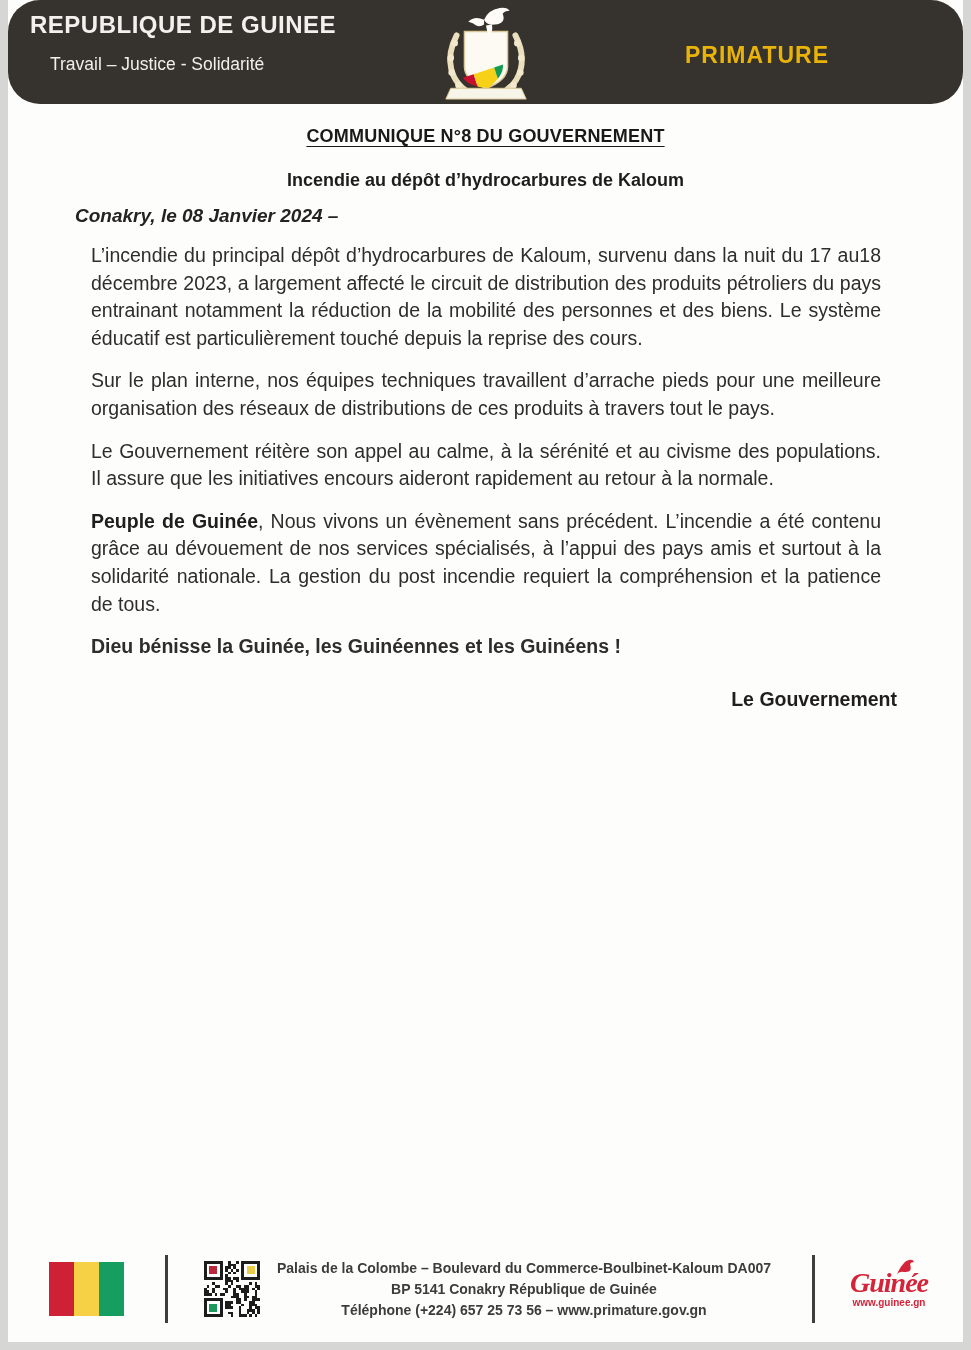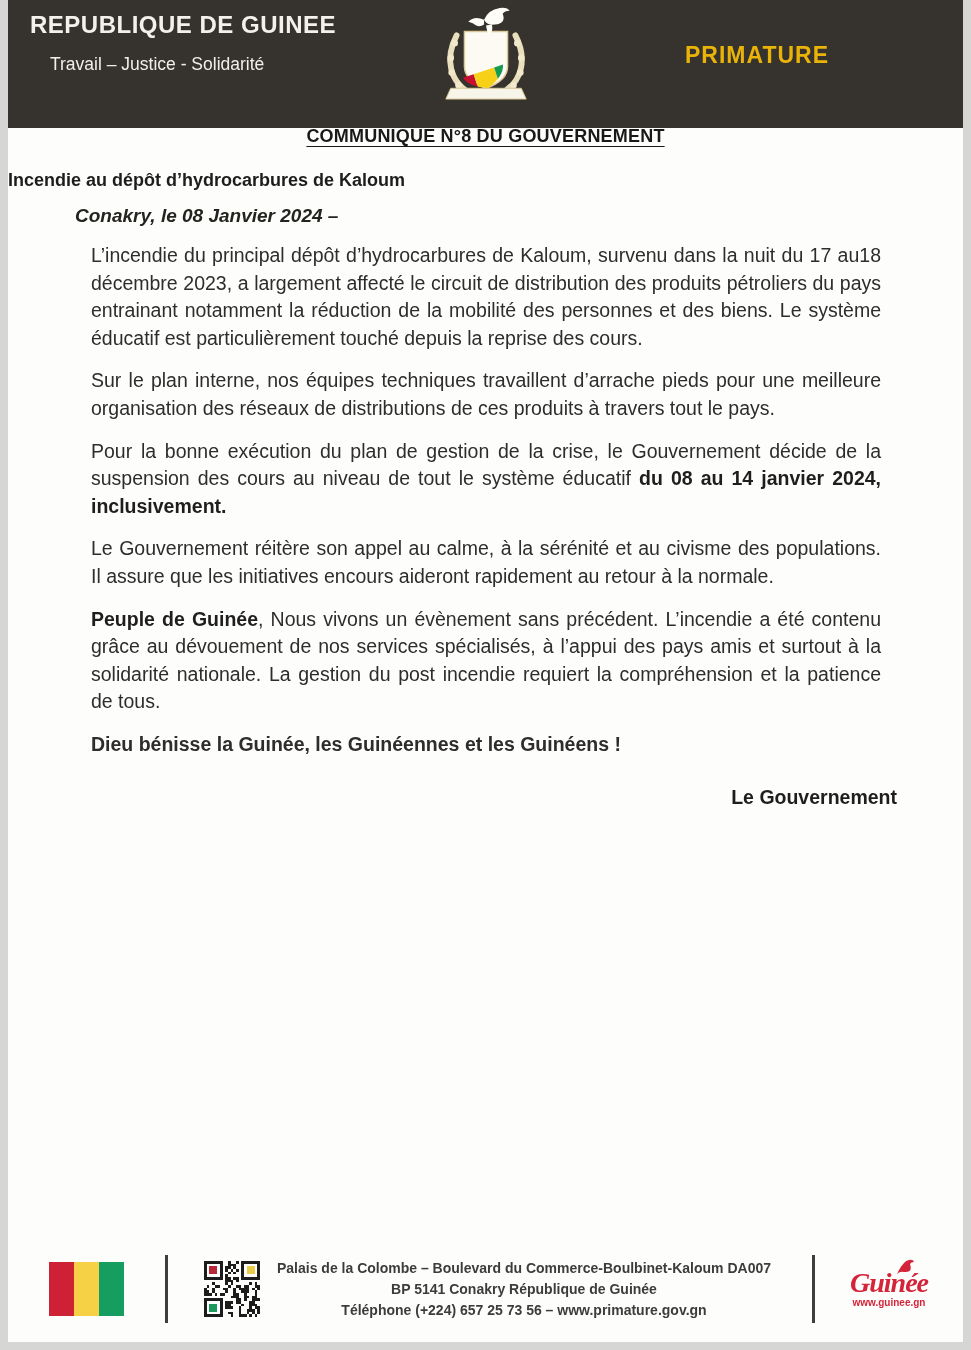--- a/index.html
+++ b/index.html
@@ -8,22 +8,23 @@
     background:#d6d6d4;
     font-family:"Liberation Sans", sans-serif;
     -webkit-font-smoothing:antialiased;
   }
   .page{
     position:absolute;left:8px;top:0;width:955px;height:1342px;
     background:#fdfdfb;overflow:hidden;
   }
   
   .band{
-    position:absolute;left:0;top:0;width:100%;height:128px;
+    position:absolute;left:0;top:0;width:100%;height:104px;
     background:#36322d;
+    border-radius:32px;
   }
   .band .republic{
     position:absolute;left:22px;top:11px;
     font-size:24px;font-weight:700;color:#f3f1ee;letter-spacing:.5px;white-space:nowrap;
   }
   .band .motto{
     position:absolute;left:42px;top:54px;
     font-size:17.5px;color:#f1efec;white-space:nowrap;
   }
   .band .office{
@@ -34,21 +35,21 @@
     position:absolute;left:50%;top:4px;transform:translateX(-50%);
   }
   
   .content{position:absolute;left:0;top:104px;width:100%;}
   .doc-title{
     margin:22px 0 0;text-align:center;
     font-size:18px;font-weight:700;color:#191919;
     text-decoration:underline;text-underline-offset:4px;letter-spacing:.2px;
   }
   .doc-subtitle{
-    margin:23px 0 0;text-align:left;
+    margin:23px 0 0;text-align:center;
     font-size:18px;font-weight:700;color:#1d1d1d;
   }
   .textcol{padding:0 66px 0 67px;}
   .dateline{
     margin:14px 0 8px;
     font-size:19px;font-weight:700;font-style:italic;color:#24231f;
   }
   p.para{
     margin:15px 16px 0;
     font-size:19.5px;line-height:27.6px;color:#2e2d2b;
@@ -133,21 +134,20 @@
     <div class="doc-subtitle">Incendie au dépôt d’hydrocarbures de Kaloum</div>
 
     <div class="textcol">
       <div class="dateline">Conakry, le 08 Janvier 2024 –</div>
 
       <p class="para"><span>L’incendie du principal dépôt d’hydrocarbures de Kaloum, survenu dans la nuit du 17 au18 décembre 2023, a largement affecté le circuit de distribution des produits pétroliers du pays entrainant notamment la réduction de la mobilité des personnes et des biens. Le système éducatif est particulièrement touché depuis la reprise des cours.</span></p>
 
 
       <p class="para"><span>Sur le plan interne, nos équipes techniques travaillent d’arrache pieds pour une meilleure organisation des réseaux de distributions de ces produits à travers tout le pays.</span></p>
 
-      <p class="para"><span>Pour la bonne exécution du plan de gestion de la crise, le Gouvernement décide de la suspension des cours au niveau de tout le système éducatif </span><span class="b">du 08 au 14 janvier 2024, inclusivement.</span></p>
 
 
       <p class="para"><span>Le Gouvernement réitère son appel au calme, à la sérénité et au civisme des populations. Il assure que les initiatives encours aideront rapidement au retour à la normale.</span></p>
 
       <p class="para"><span class="b">Peuple de Guinée</span><span>, Nous vivons un évènement sans précédent. L’incendie a été contenu grâce au dévouement de nos services spécialisés, à l’appui des pays amis et surtout à la solidarité nationale. La gestion du post incendie requiert la compréhension et la patience de tous.</span></p>
 
       <p class="para b"><span>Dieu bénisse la Guinée, les Guinéennes et les Guinéens !</span></p>
 
       <div class="signature">Le Gouvernement</div>
     </div>

